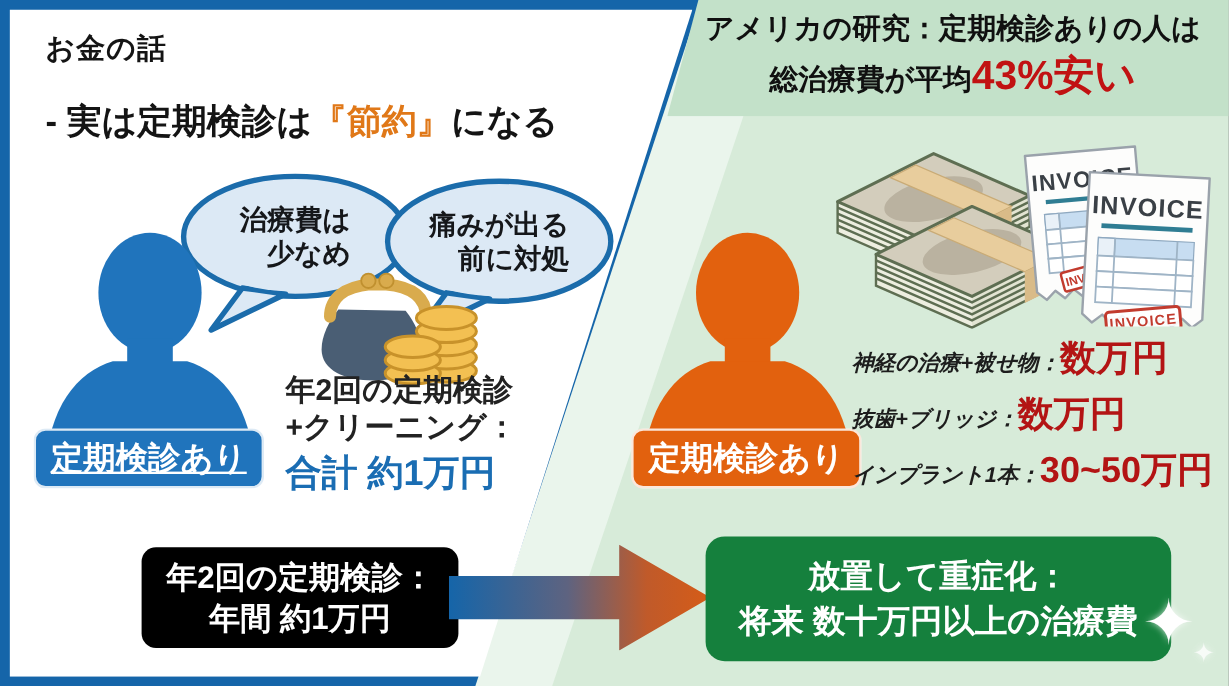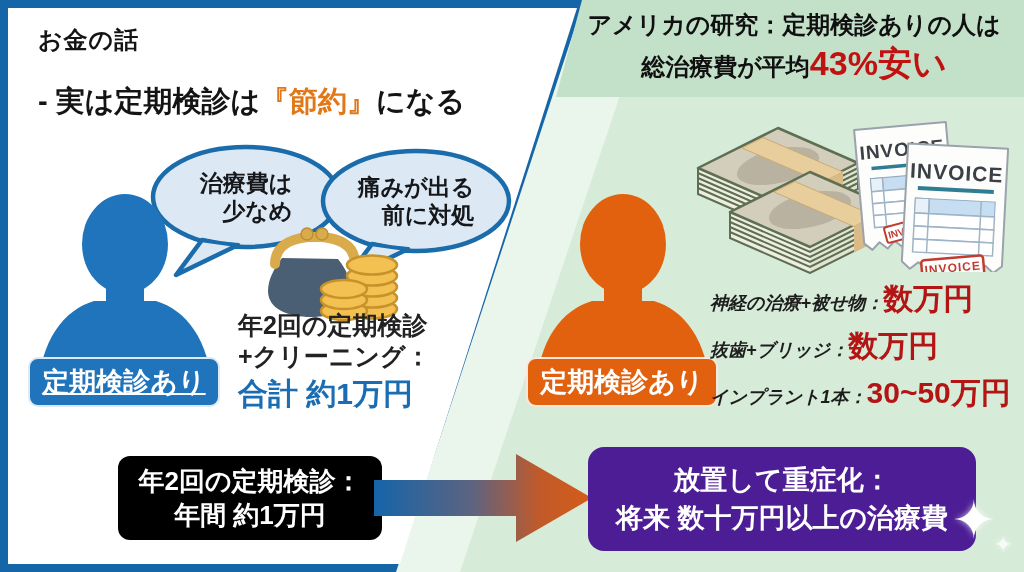--- a/index.html
+++ b/index.html
@@ -56,21 +56,21 @@
   .cost-row{white-space:nowrap;margin-bottom:12px;line-height:30px;}
   .cost-label{font-size:18px;font-weight:bold;color:#1d1d1d;font-style:italic;}
   .cost-value{font-size:30px;font-weight:bold;color:#b31414;}
   
   #boxBlue{left:118px;top:456px;width:264px;height:84px;background:#000000;border-radius:12px;
     display:flex;align-items:center;justify-content:center;text-align:center;color:#fff;
     font-size:26px;font-weight:bold;line-height:34px;white-space:pre-line;}
   #arrow{left:374px;top:452px;width:220px;height:92px;
     background:linear-gradient(90deg,#1565a9 0%,#5e6380 45%,#c05a2a 75%,#d65c17 100%);
     clip-path:polygon(0 28px,142px 28px,142px 2px,218px 46px,142px 90px,142px 64px,0 64px);}
-  #boxOrange{left:588px;top:447px;width:388px;height:104px;background:#4c1d95;border-radius:16px;
+  #boxOrange{left:588px;top:447px;width:388px;height:104px;background:#15803d;border-radius:16px;
     display:flex;align-items:center;justify-content:center;text-align:center;color:#fff;
     font-size:27px;font-weight:bold;line-height:38px;white-space:pre-line;}
   .sparkle{color:#ffffff;text-shadow:0 0 6px rgba(255,255,255,.8);}
   #sparkle1{left:952px;top:494px;font-size:52px;line-height:52px;}
   #sparkle2{left:994px;top:534px;font-size:22px;line-height:22px;opacity:.8;}
 </style>
 </head>
 <body>
 
 <div id="stage">

